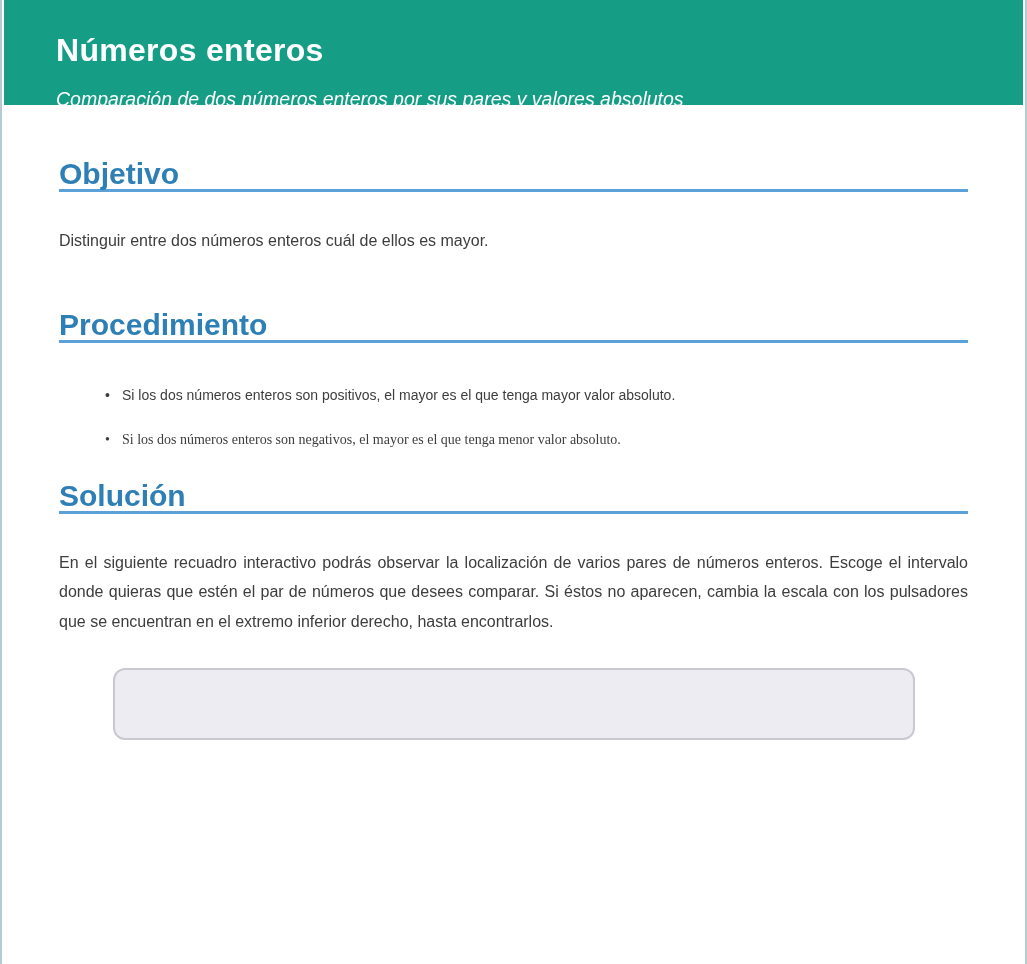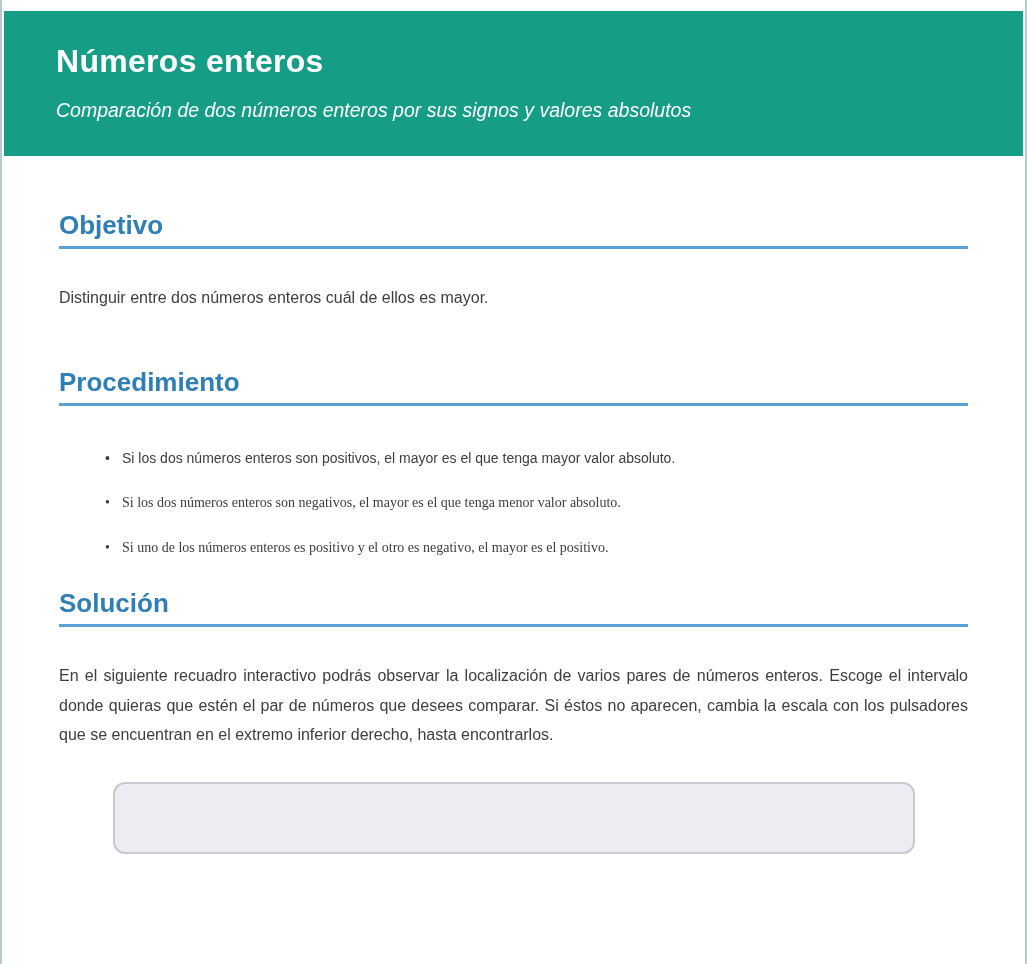--- a/index.html
+++ b/index.html
@@ -24,22 +24,22 @@
   }
   .page {
     width: 1027px;
     height: 964px;
     border-left: 2px solid var(--page_border);
     border-right: 2px solid var(--page_border);
     overflow: hidden;
   }
   .banner {
     background: var(--header_bg);
-    margin: 11px 2px;
-    height: 145px;
+    margin: 0 2px;
+    height: 105px;
     padding: 30px 52px 0 52px;
   }
   .banner h1 {
     margin: 0;
     color: var(--header_text);
     font-size: 32px;
     line-height: 40px;
     font-weight: 700;
     letter-spacing: 0.3px;
   }
@@ -48,25 +48,24 @@
     color: var(--header_text);
     font-style: italic;
     font-size: 19.5px;
     line-height: 26px;
   }
   .content {
     padding: 0 57px;
   }
   h2.sec-h {
     color: var(--heading);
-    font-size: 26px;
+    font-size: 30px;
     line-height: 30px;
     font-weight: 700;
     margin: 54px 0 0 0;
-    padding-bottom: 6px;
     border-bottom: 3px solid var(--heading_underline);
   }
   h2.sec-h.tight { margin-top: 26px; }
   p.body-p {
     font-size: 16px;
     line-height: 29.5px;
     text-align: justify;
     margin: 34px 0 0 0;
   }
   ul.bullets {
@@ -97,36 +96,35 @@
     border-radius: 12px;
   }
 </style>
 </head>
 <body>
 
 <div class="page">
 
   <header class="banner">
     <h1>Números enteros</h1>
-    <p class="subtitle">Comparación de dos números enteros por sus signos y valores absolutos</p>
+    <p class="subtitle">Comparación de dos números enteros por sus pares y valores absolutos</p>
   </header>
 
   <main class="content">
 
     <section>
       <h2 class="sec-h">Objetivo</h2>
       <p class="body-p">Distinguir entre dos números enteros cuál de ellos es mayor.</p>
     </section>
 
     <section>
       <h2 class="sec-h">Procedimiento</h2>
       <ul class="bullets">
         <li>Si los dos números enteros son positivos, el mayor es el que tenga mayor valor absoluto.</li>
         <li>Si los dos números enteros son negativos, el mayor es el que tenga menor valor absoluto.</li>
-        <li>Si uno de los números enteros es positivo y el otro es negativo, el mayor es el positivo.</li>
       </ul>
     </section>
 
     <section>
       <h2 class="sec-h tight">Solución</h2>
       <p class="body-p">En el siguiente recuadro interactivo podrás observar la localización de varios pares de números enteros. Escoge el intervalo donde quieras que estén el par de números que desees comparar. Si éstos no aparecen, cambia la escala con los pulsadores que se encuentran en el extremo inferior derecho, hasta encontrarlos.</p>
     </section>
 
     <div class="panel"></div>
 

